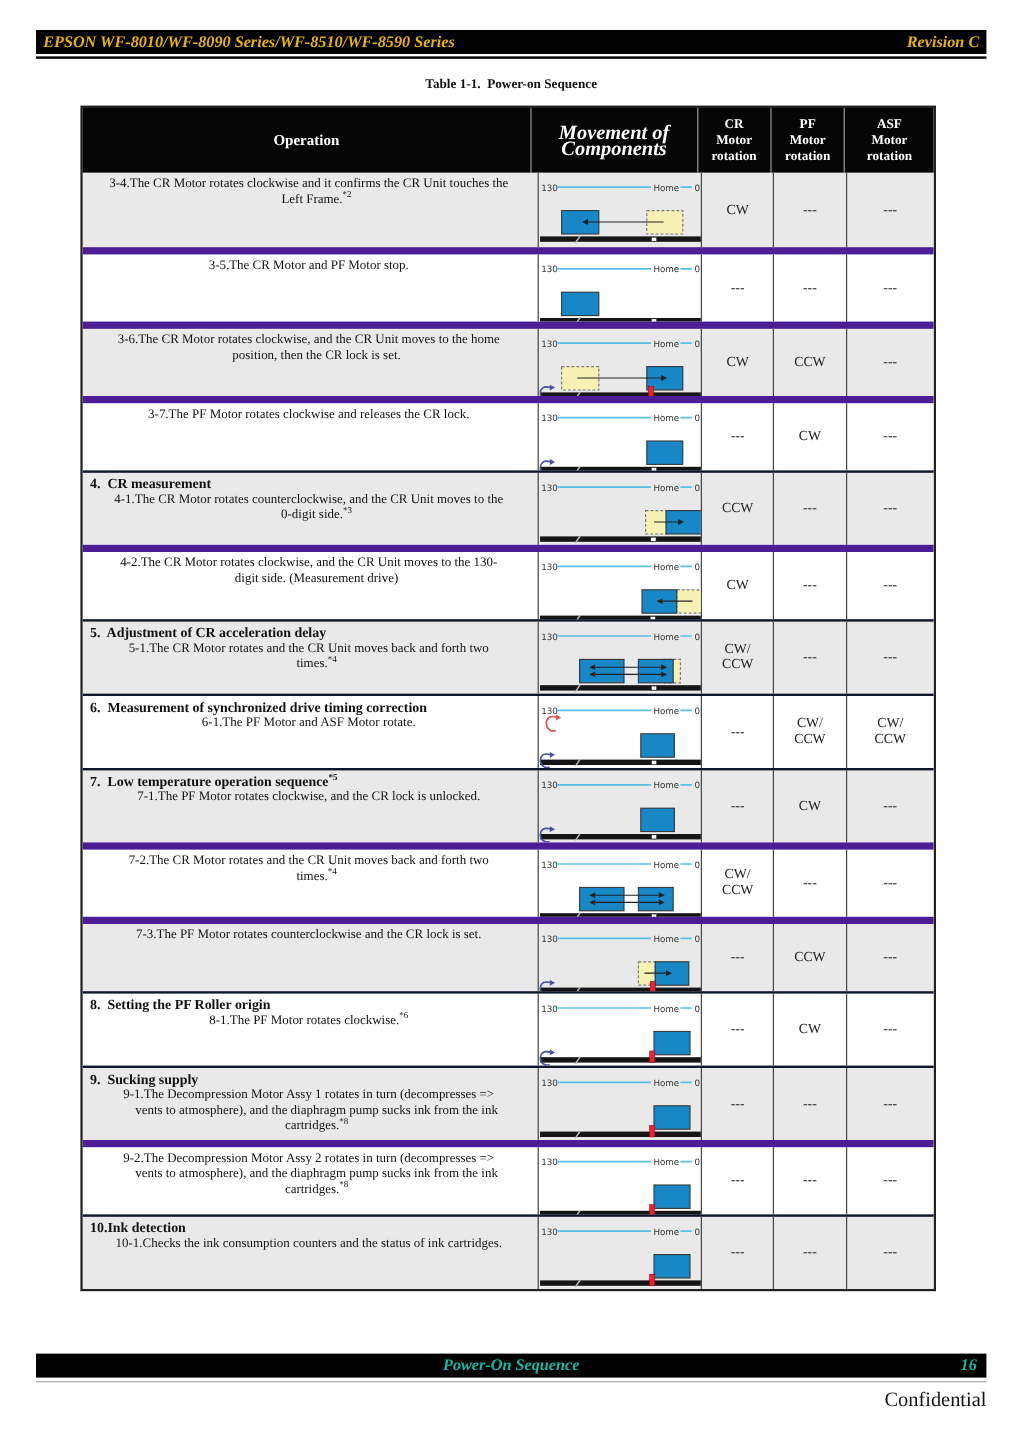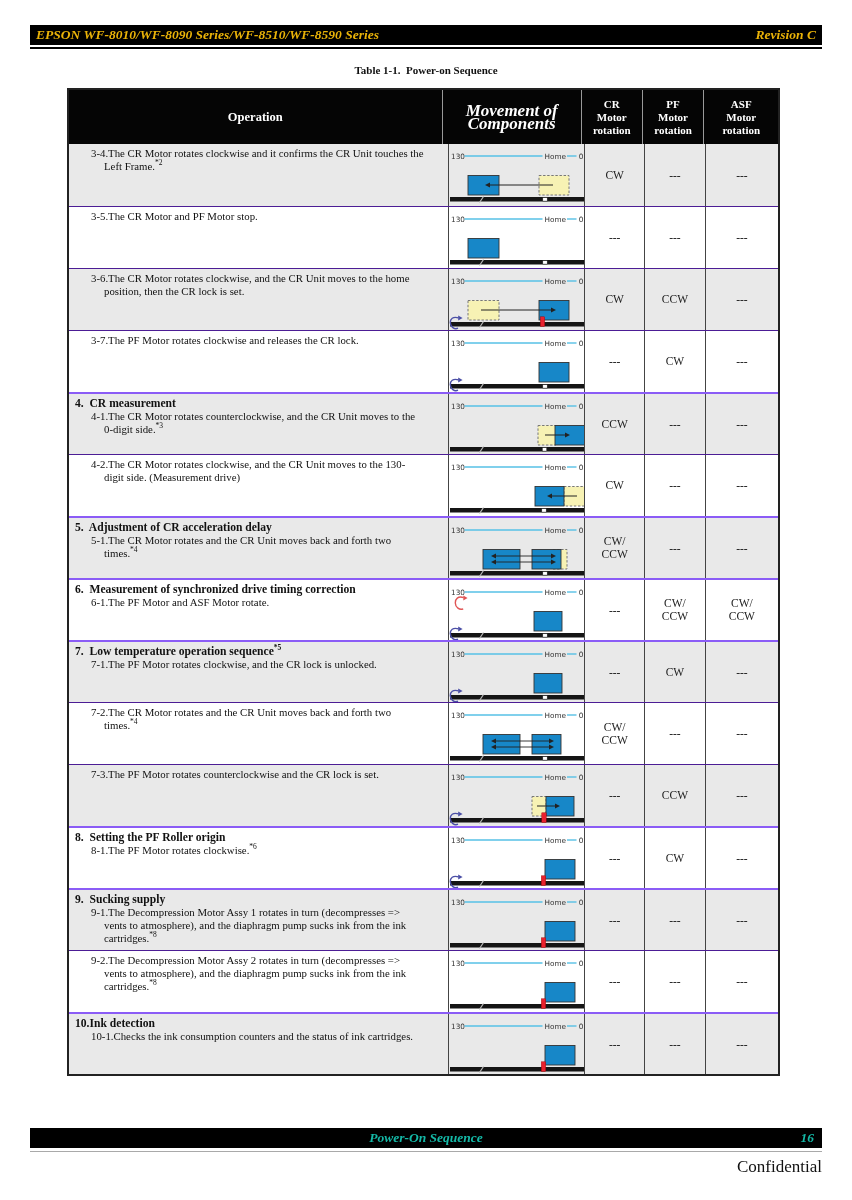--- a/index.html
+++ b/index.html
@@ -22,28 +22,28 @@
   .thead { display:flex; background:#050505; color:#fff; height:54px; }
   .th { display:flex; align-items:center; justify-content:center; text-align:center;
         font-weight:bold; white-space:pre-line; border-left:1px solid #999; line-height:13px; }
   .th:first-child { border-left:none; }
   .th.c-op { font-size:12.5px; }
   .th.c-mv { font-size:17px;font-style:italic; }
   .th.c-cr, .th.c-pf, .th.c-asf { font-size:11px; }
   .c-op { width:380px; } .c-mv { width:142px; } .c-cr { width:62px; }
   .c-pf { width:63px; } .c-asf { width:76px; }
 
-  .row { display:flex; height:62px; border-top:1px solid #4c1d95; background:#fff; }
+  .row { display:flex; height:62px; border-top:6px solid #4c1d95; background:#fff; }
   .row.shaded { background:#e9e9e9; }
-  .row.sect { border-top:2px solid #8b5cf6; }
+  .row.sect { border-top:2px solid #0f172a; }
   .row:first-child { border-top:none; }
   .cell { border-left:1.4px solid #444; overflow:hidden; }
   .cell.op { border-left:none; padding:3px 12px 0 6px; font-size:10.8px; line-height:13px; }
   .section { font-weight:bold; font-size:11.6px; white-space:pre-wrap; }
-  .step { margin-left:16px; padding-left:13px; text-indent:-13px; white-space:normal; }
+  .step { margin-left:16px; padding-left:13px; text-indent:-13px; white-space:normal;text-align:center; }
   sup { font-size:7.5px; vertical-align:super; line-height:0; }
   .cell.mv { position:relative; padding:0;margin-left:12px; }
   .cell.rot { display:flex; align-items:center; justify-content:center; text-align:center;
               font-size:11.5px; line-height:13px; white-space:pre-line; color:#222; }
   .sl { font-family:"DejaVu Sans", sans-serif; font-size:7.3px; fill:#333; }
 
   
   .fbar { position:absolute; left:30px; top:1128px; width:792px; height:20px; background:#000;
           color:#14b8a6; font-weight:bold; font-style:italic; font-size:13.5px;padding-left:20px; }
   .fbar .fcenter { position:absolute; left:0; width:100%; text-align:center; top:2px; }

